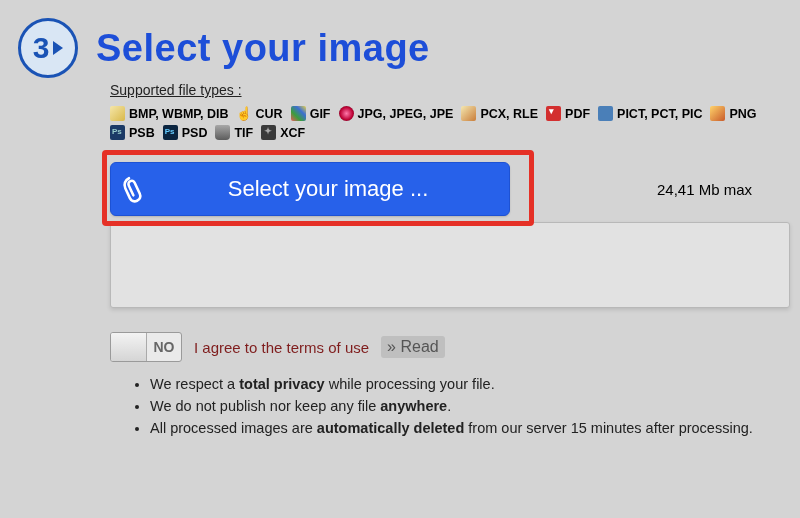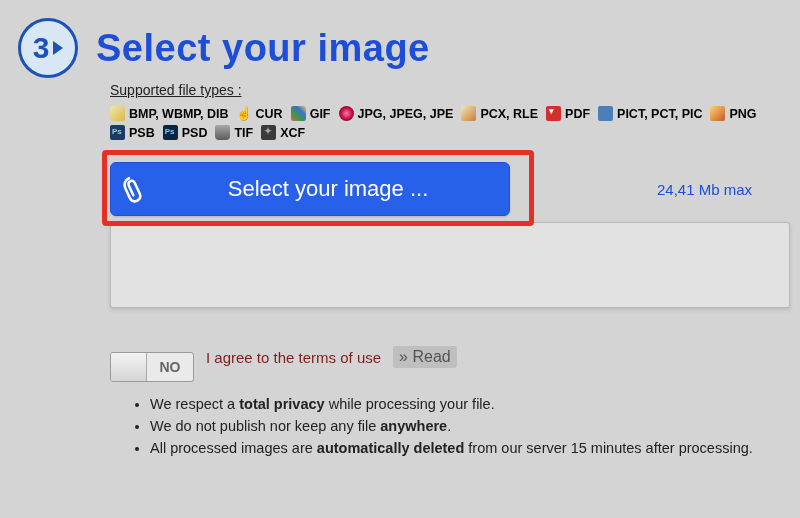--- a/index.html
+++ b/index.html
@@ -50,31 +50,31 @@
   .upload-row { display: flex; align-items: center; gap: 20px; }
   .select-btn {
     width: 400px; height: 54px; border-radius: 6px;
     background: #2761ea; border: 1px solid #1d52d4;
     display: flex; align-items: center; justify-content: center; gap: 20px;
     color: #fff; font-size: 22px; cursor: pointer;
     box-shadow: 0 1px 2px rgba(0,0,0,0.15);
   }
   .clip-icon { width: 26px; height: 30px; transform: rotate(-25deg); flex-shrink:0; margin-left: 10px;}
   .select-btn-text { flex: 1; text-align: center; padding-right: 20px; }
-  .max-label { color: #1d4ed8; font-size: 15px; margin-left: auto; padding-right: 40px; text-align: right; }
+  .max-label { color: #000000; font-size: 15px; margin-left: auto; padding-right: 40px; text-align: right; }
   .dropzone {
     margin-top: 6px; width: 680px; height: 86px;
     background: #e2e2e2; border: 1px solid #b8b8b8; border-radius: 3px;
     box-shadow: 0 2px 4px rgba(0,0,0,0.12);
   }
 
   .terms-row { display: flex; align-items: center; gap: 12px; margin-top: 24px; }
   .toggle {
-    width: 84px; height: 30px; border: 1px solid #9a9a9a; border-radius: 3px;
-    background: #eaeaea; display: flex; overflow: hidden; cursor: pointer; margin-top: 20px;
+    width: 72px; height: 30px; border: 1px solid #9a9a9a; border-radius: 3px;
+    background: #eaeaea; display: flex; overflow: hidden; cursor: pointer;
   }
   .toggle-knob { width: 36px; background: linear-gradient(180deg,#f3f3f3,#d5d5d5); border-right:1px solid #aaa;}
   .toggle-label { flex: 1; display: flex; align-items: center; justify-content: center; font-weight: 700; font-size: 14px; color: #666; }
   .terms-link { color: #7f1d1d; font-size: 15px; }
   .read-pill { background: #bfbfbf; color: #555; font-size: 16px; padding: 2px 6px; border-radius: 3px; cursor:pointer; }
 
   .privacy-list { margin-top: 12px; margin-left: 40px; list-style: disc; font-size: 14.5px; color: #222; line-height: 1.5; max-width: 640px;}
   .privacy-list b { font-weight: 700; }
 </style>
 </head>

